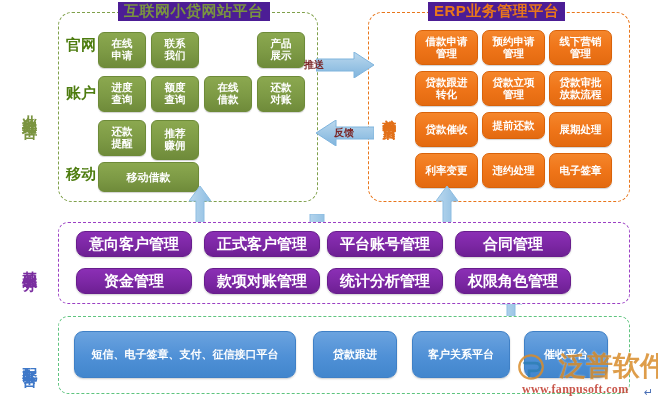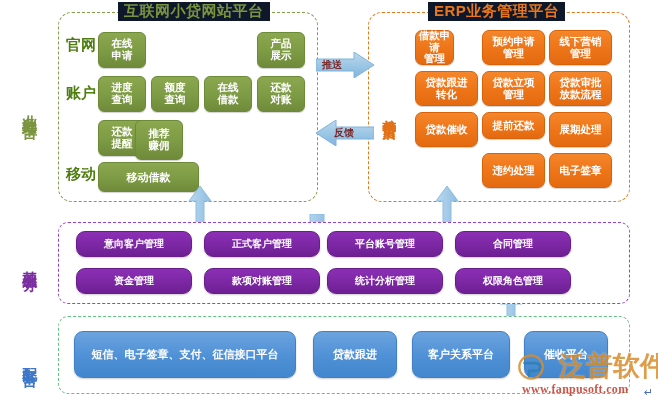--- a/index.html
+++ b/index.html
@@ -31,21 +31,21 @@
   
   .panel{position:absolute;border-radius:14px;box-sizing:border-box;background:#fff;}
   .panel.green-p{border:1.5px dashed #7fa04a;}
   .panel.orange-p{border:1.5px dashed #e8761b;}
   .panel.purple-p{border:1.5px dashed #9b3fc4;border-radius:10px;}
   .panel.lgreen-p{border:1.5px dashed #5fc47f;border-radius:10px;}
 
   
   .panel-title{
     position:absolute;
-    background:#0f172a;
+    background:#4c1d95;
     padding:0 6px;
     font-weight:bold;
     font-size:15px;
     white-space:nowrap;
     letter-spacing:0.5px;
   }
   .panel-title.green-t{color:#7a9440;}
   .panel-title.orange-t{color:#e8761b;}
 
   
@@ -71,21 +71,21 @@
   .box.o{
     background:linear-gradient(180deg,#f5862b 0%,#ef7519 50%,#e36a10 100%);
     border:1px solid #d96209;
     font-size:10.5px;
     border-radius:7px;
     box-shadow:0 1px 1px rgba(0,0,0,.18);
   }
   .box.p{
     background:linear-gradient(180deg,#8b2fb5 0%,#7c27a4 55%,#6d1f93 100%);
     border:1px solid #671d8c;
-    font-size:10px;
+    font-size:15px;
     border-radius:9px;
     box-shadow:0 1px 2px rgba(0,0,0,.2);
   }
   .box.b{
     background:linear-gradient(180deg,#6ba3df 0%,#4f90d6 55%,#4286cd 100%);
     border:1px solid #3f80c6;
     font-size:11px;
     border-radius:9px;
     box-shadow:0 1px 2px rgba(0,0,0,.2);
   }
@@ -135,76 +135,79 @@
 
   <div class="panel green-p" style="left:58px;top:12px;width:260px;height:190px;"></div>
   <div class="panel-title green-t" style="left:118px;top:2px;">互联网小贷网站平台</div>
 
   <div class="rowlabel" style="left:66px;top:36px;">官网</div>
   <div class="rowlabel" style="left:66px;top:84px;">账户</div>
   <div class="rowlabel" style="left:66px;top:165px;">移动</div>
 
   <div class="box g" style="left:98px;top:32px;width:48px;height:36px;">在线
 申请</div>
+  <div class="box g" style="left:151px;top:32px;width:48px;height:36px;">联系
+我们</div>
   <div class="box g" style="left:257px;top:32px;width:48px;height:36px;">产品
 展示</div>
 
   <div class="box g" style="left:98px;top:76px;width:48px;height:36px;">进度
 查询</div>
   <div class="box g" style="left:151px;top:76px;width:48px;height:36px;">额度
 查询</div>
   <div class="box g" style="left:204px;top:76px;width:48px;height:36px;">在线
 借款</div>
   <div class="box g" style="left:257px;top:76px;width:48px;height:36px;">还款
 对账</div>
 
   <div class="box g" style="left:98px;top:120px;width:48px;height:36px;">还款
 提醒</div>
-  <div class="box g" style="left:135px;top:120px;width:48px;height:40px;">推荐
+  <div class="box g" style="left:151px;top:120px;width:48px;height:40px;">推荐
 赚佣</div>
 
   <div class="box g" style="left:98px;top:162px;width:101px;height:30px;font-size:11px;">移动借款</div>
 
   <div class="panel orange-p" style="left:368px;top:12px;width:262px;height:190px;"></div>
   <div class="panel-title orange-t" style="left:428px;top:2px;">ERP业务管理平台</div>
   <div class="vlabel orange" style="left:382px;top:28px;height:165px;font-size:14px;">贷前贷中贷后</div>
 
-  <div class="box o" style="left:415px;top:30px;width:39px;height:35px;">借款申请
+  <div class="box o" style="left:415px;top:30px;width:63px;height:35px;">借款申请
 管理</div>
   <div class="box o" style="left:482px;top:30px;width:63px;height:35px;">预约申请
 管理</div>
   <div class="box o" style="left:549px;top:30px;width:63px;height:35px;">线下营销
 管理</div>
 
   <div class="box o" style="left:415px;top:71px;width:63px;height:35px;">贷款跟进
 转化</div>
   <div class="box o" style="left:482px;top:71px;width:63px;height:35px;">贷款立项
 管理</div>
   <div class="box o" style="left:549px;top:71px;width:63px;height:35px;">贷款审批
 放款流程</div>
 
   <div class="box o" style="left:415px;top:112px;width:63px;height:35px;">贷款催收</div>
   <div class="box o" style="left:482px;top:112px;width:63px;height:27px;">提前还款</div>
   <div class="box o" style="left:549px;top:112px;width:63px;height:35px;">展期处理</div>
 
+  <div class="box o" style="left:415px;top:153px;width:63px;height:35px;">利率变更</div>
   <div class="box o" style="left:482px;top:153px;width:63px;height:35px;">违约处理</div>
   <div class="box o" style="left:549px;top:153px;width:63px;height:35px;">电子签章</div>
 
   <div class="arrow" style="left:316px;top:52px;">
     <svg width="58" height="26" viewBox="0 0 58 26">
       <defs>
         <linearGradient id="agr" x1="0" y1="0" x2="0" y2="1">
           <stop offset="0" stop-color="#bcd9ee"></stop>
             <stop offset="1" stop-color="#7fb4dd"></stop>
         </linearGradient>
       </defs>
       <path d="M0 7 H38 V0 L58 13 L38 26 V19 H0 Z" fill="url(#agr)" stroke="#7fb4dd" stroke-width="1"></path>
     </svg>
   </div>
-  <div class="arrow-label" style="left:322px;top:58px;">推送</div>
+  <div class="arrow-label" style="left:304px;top:58px;">推送</div>
 
   <div class="arrow" style="left:316px;top:120px;">
     <svg width="58" height="26" viewBox="0 0 58 26">
       <path d="M58 7 H20 V0 L0 13 L20 26 V19 H58 Z" fill="url(#agr)" stroke="#7fb4dd" stroke-width="1"></path>
     </svg>
   </div>
   <div class="arrow-label" style="left:334px;top:126px;">反馈</div>
 
   <div class="arrow" style="left:189px;top:186px;">
     <svg width="22" height="54" viewBox="0 0 22 54">

